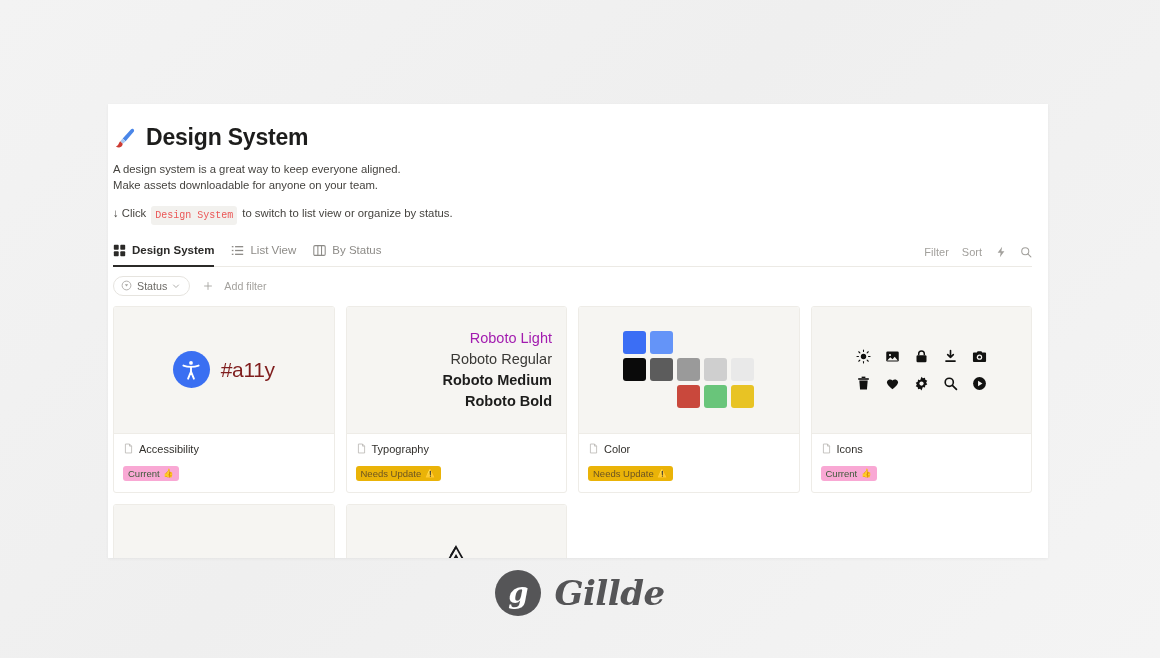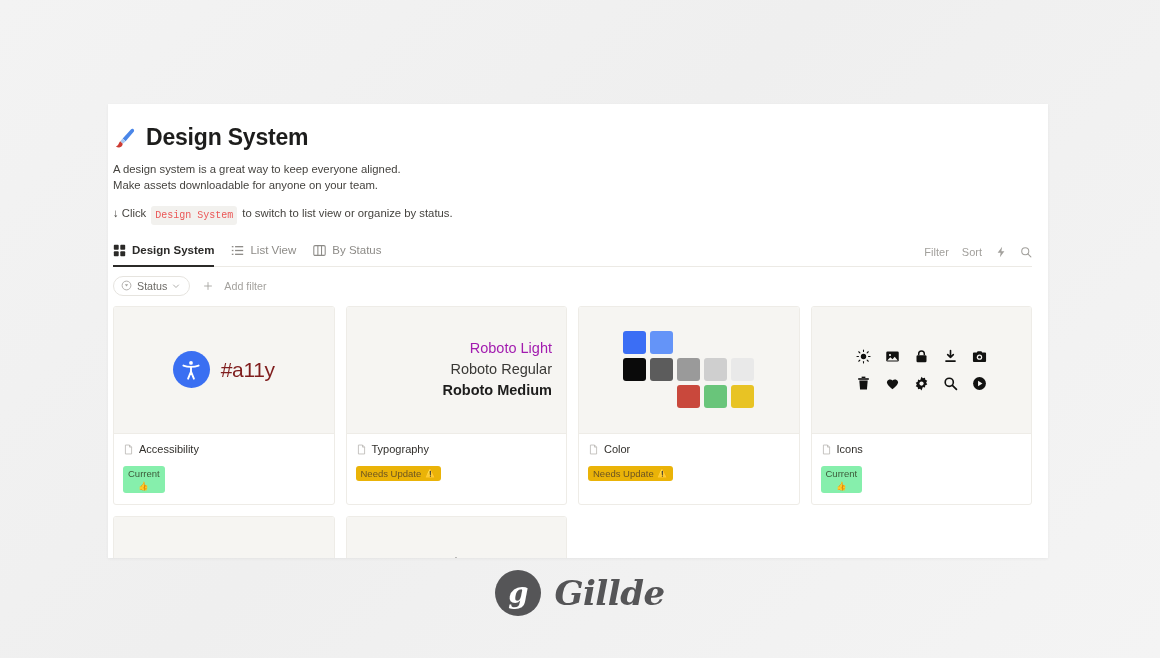--- a/index.html
+++ b/index.html
@@ -139,36 +139,36 @@
     background: #f6f5f2;
     display: flex;
     align-items: center;
     justify-content: center;
     border-bottom: 1px solid #eeece7;
     overflow: hidden;
   }
   .cardfoot { padding: 9px 9px 11px 9px; }
   .cardname {
     display: flex;
-    align-items: flex-end;
+    align-items: flex-start;
     gap: 5px;
     font-size: 11px;
     color: #32302c;
     margin-bottom: 8px;
   }
   .badge {
     display: inline-flex;
     align-items: center;
     gap: 4px;
     font-size: 9.5px;
     border-radius: 3px;
     padding: 2.5px 5px;
     line-height: 1;
   }
-  .badge.current { background: #86efac; color: #3c5939; flex-direction: column; }
+  .badge.current { background: #f9a8d4; color: #3c5939; }
   .badge.needs { background: #eab308; color: #6b5422; }
   .badge-emoji { font-size: 8.5px; }
 
   
   .a11y-wrap { display: flex; align-items: center; gap: 11px; }
   .a11y-circle {
     width: 37px; height: 37px; border-radius: 50%;
     background: #3a6ff2; display: flex; align-items: center; justify-content: center;
   }
   .a11y-text { font-size: 21px; color: #7f1d1d; letter-spacing: -0.3px; }
@@ -316,20 +316,21 @@
           </span>
         </div>
       </div>
 
       <div class="card">
         <div class="preview">
           <div class="typo">
             <div class="l1">Roboto Light</div>
             <div class="l2">Roboto Regular</div>
             <div class="l3">Roboto Medium</div>
+            <div class="l4">Roboto Bold</div>
           </div>
         </div>
         <div class="cardfoot">
           <div class="cardname">
             <svg width="11" height="11" viewBox="0 0 16 16">
               <path d="M3.5 1.5h6l3 3v10h-9z" fill="none" stroke="#b4b2ae" stroke-width="1.1"></path>
               <path d="M9.5 1.5v3h3" fill="none" stroke="#b4b2ae" stroke-width="1.1"></path>
             </svg>
             <span>Typography</span>
           </div>

